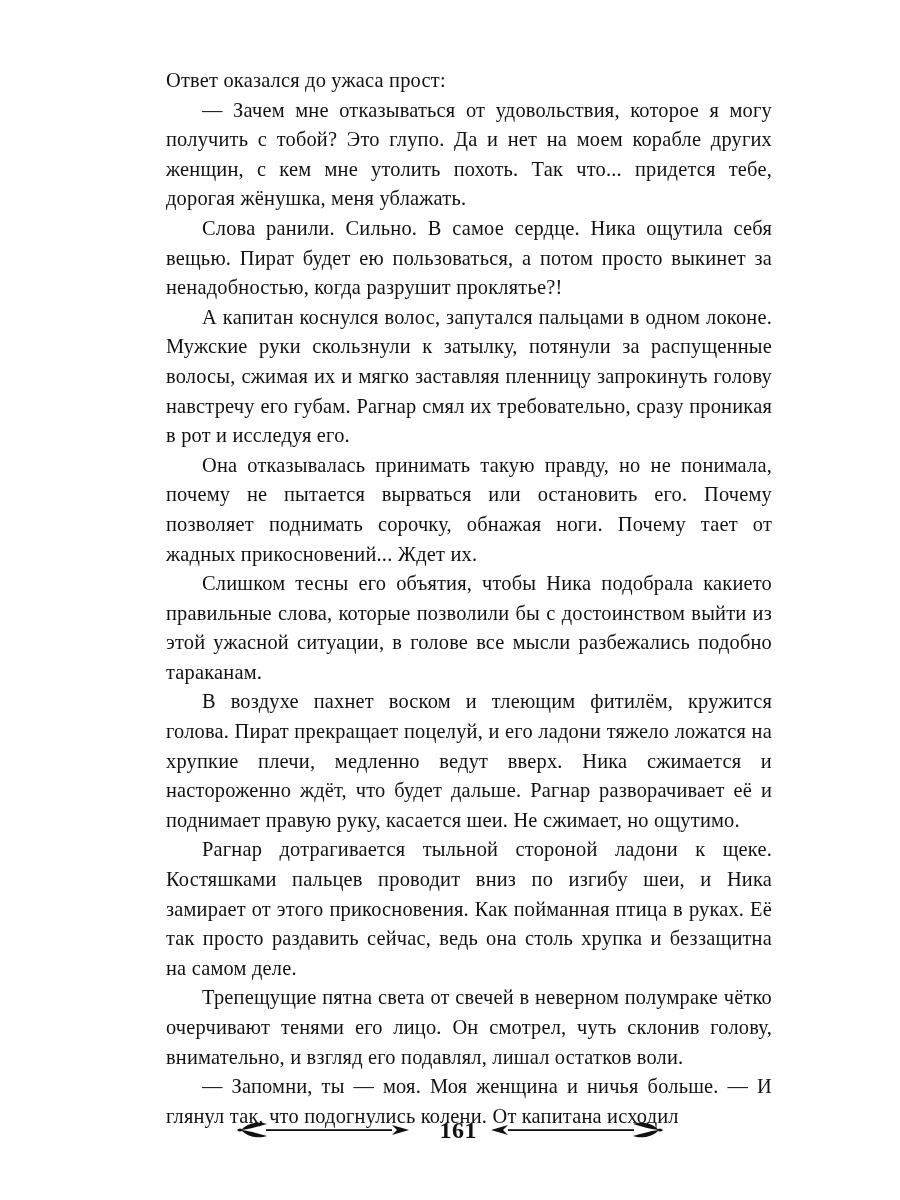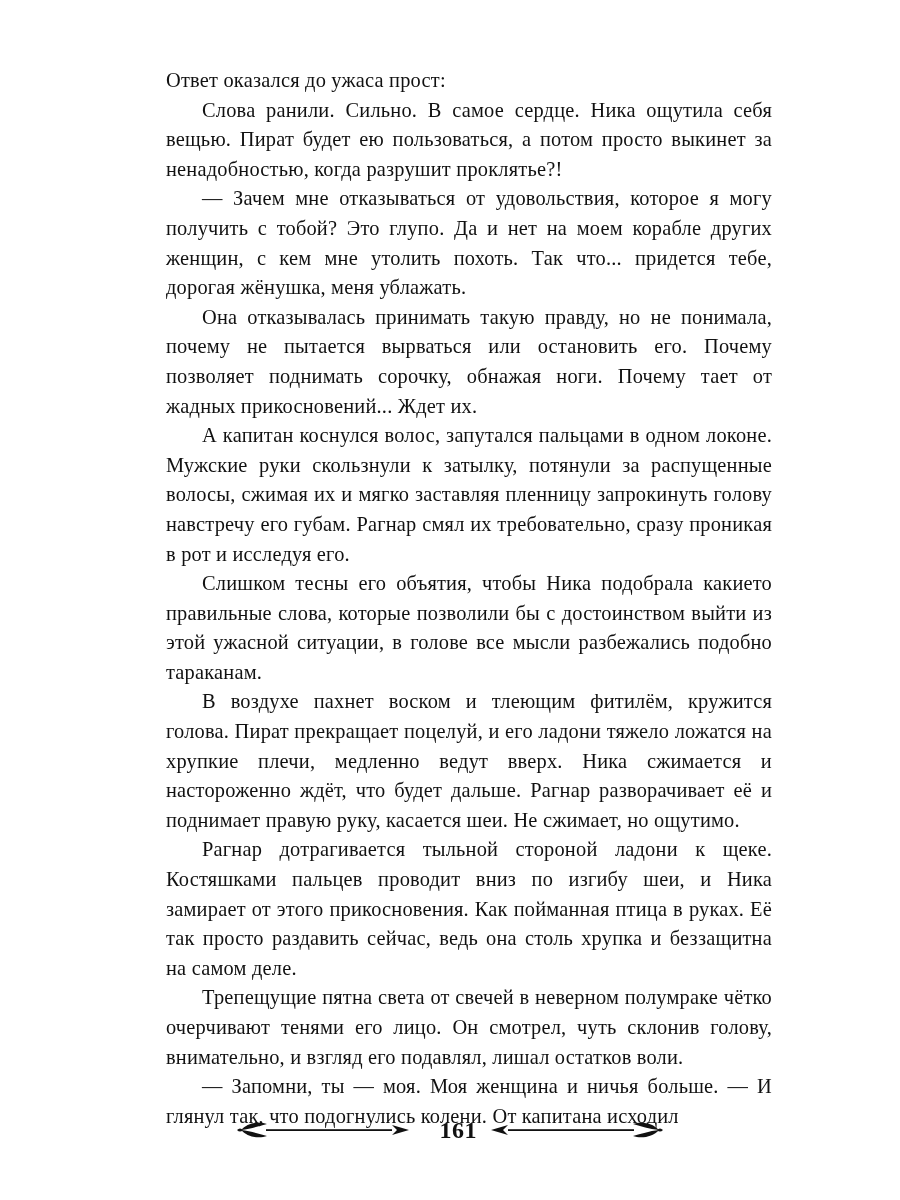--- a/index.html
+++ b/index.html
@@ -62,24 +62,24 @@
     display: block;
   }
 </style>
 </head>
 <body>
 
 <div class="page">
 
   <div class="body-text">
     <p class="no-indent">Ответ оказался до ужаса прост:</p>
+    <p>— Зачем мне отказываться от удовольствия, которое я могу получить с тобой? Это глупо. Да и нет на моем корабле других женщин, с кем мне утолить похоть. Так что... придется тебе, дорогая жёнушка, меня ублажать.</p>
     <p>Слова ранили. Сильно. В самое сердце. Ника ощутила себя вещью. Пират будет ею пользоваться, а потом просто выкинет за ненадобностью, когда разрушит проклятье?!</p>
-    <p>— Зачем мне отказываться от удовольствия, которое я могу получить с тобой? Это глупо. Да и нет на моем корабле других женщин, с кем мне утолить похоть. Так что... придется тебе, дорогая жёнушка, меня ублажать.</p>
+    <p>А капитан коснулся волос, запутался пальцами в одном локоне. Мужские руки скользнули к затылку, потянули за распущенные волосы, сжимая их и мягко заставляя пленницу запрокинуть голову навстречу его губам. Рагнар смял их требовательно, сразу проникая в рот и исследуя его.</p>
     <p>Она отказывалась принимать такую правду, но не понимала, почему не пытается вырваться или остановить его. Почему позволяет поднимать сорочку, обнажая ноги. Почему тает от жадных прикосновений... Ждет их.</p>
-    <p>А капитан коснулся волос, запутался пальцами в одном локоне. Мужские руки скользнули к затылку, потянули за распущенные волосы, сжимая их и мягко заставляя пленницу запрокинуть голову навстречу его губам. Рагнар смял их требовательно, сразу проникая в рот и исследуя его.</p>
     <p>Слишком тесны его объятия, чтобы Ника подобрала какието правильные слова, которые позволили бы с достоинством выйти из этой ужасной ситуации, в голове все мысли разбежались подобно тараканам.</p>
     <p>В воздухе пахнет воском и тлеющим фитилём, кружится голова. Пират прекращает поцелуй, и его ладони тяжело ложатся на хрупкие плечи, медленно ведут вверх. Ника сжимается и настороженно ждёт, что будет дальше. Рагнар разворачивает её и поднимает правую руку, касается шеи. Не сжимает, но ощутимо.</p>
     <p>Рагнар дотрагивается тыльной стороной ладони к щеке. Костяшками пальцев проводит вниз по изгибу шеи, и Ника замирает от этого прикосновения. Как пойманная птица в руках. Её так просто раздавить сейчас, ведь она столь хрупка и беззащитна на самом деле.</p>
     <p>Трепещущие пятна света от свечей в неверном полумраке чётко очерчивают тенями его лицо. Он смотрел, чуть склонив голову, внимательно, и взгляд его подавлял, лишал остатков воли.</p>
     <p>— Запомни, ты — моя. Моя женщина и ничья больше. — И глянул так, что подогнулись колени. От капитана исходил</p>
   </div>
 
   <div class="footer">
     <span class="orn">
       <svg width="180" height="26" viewBox="0 0 180 26">

